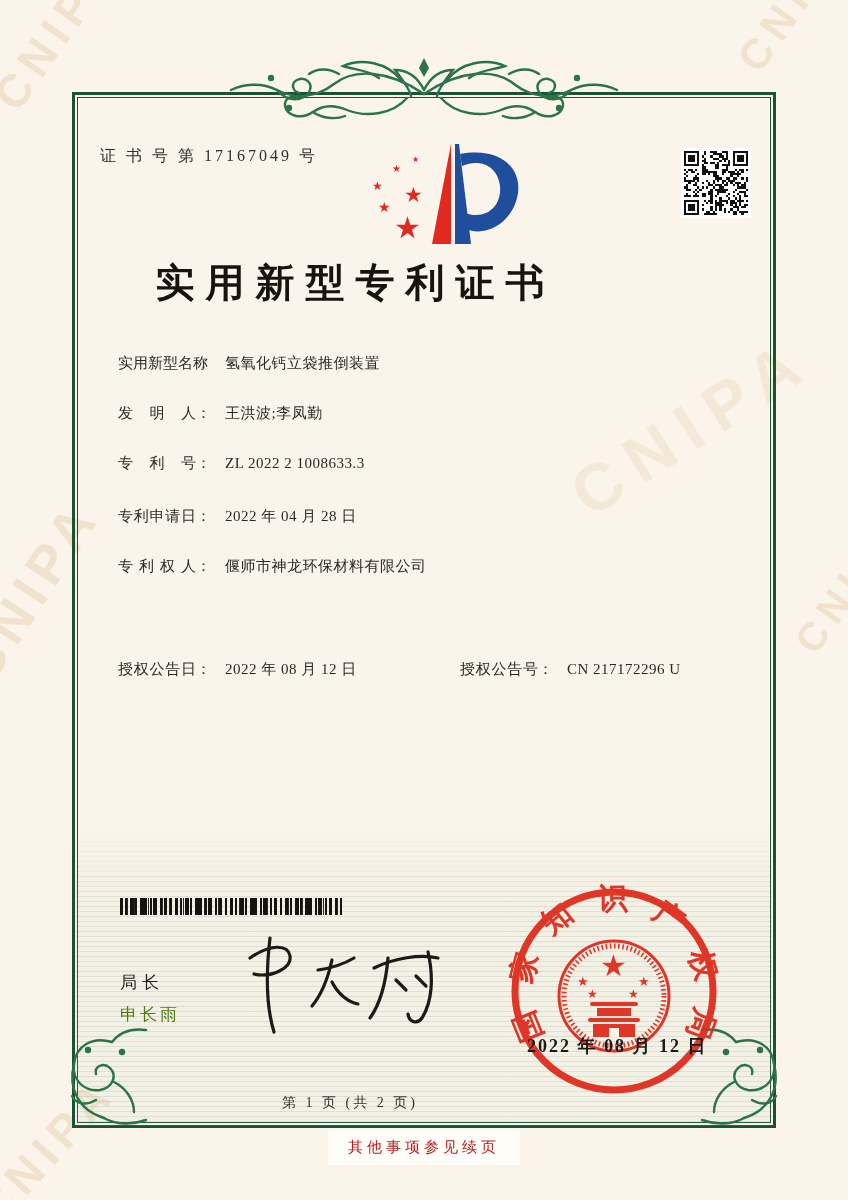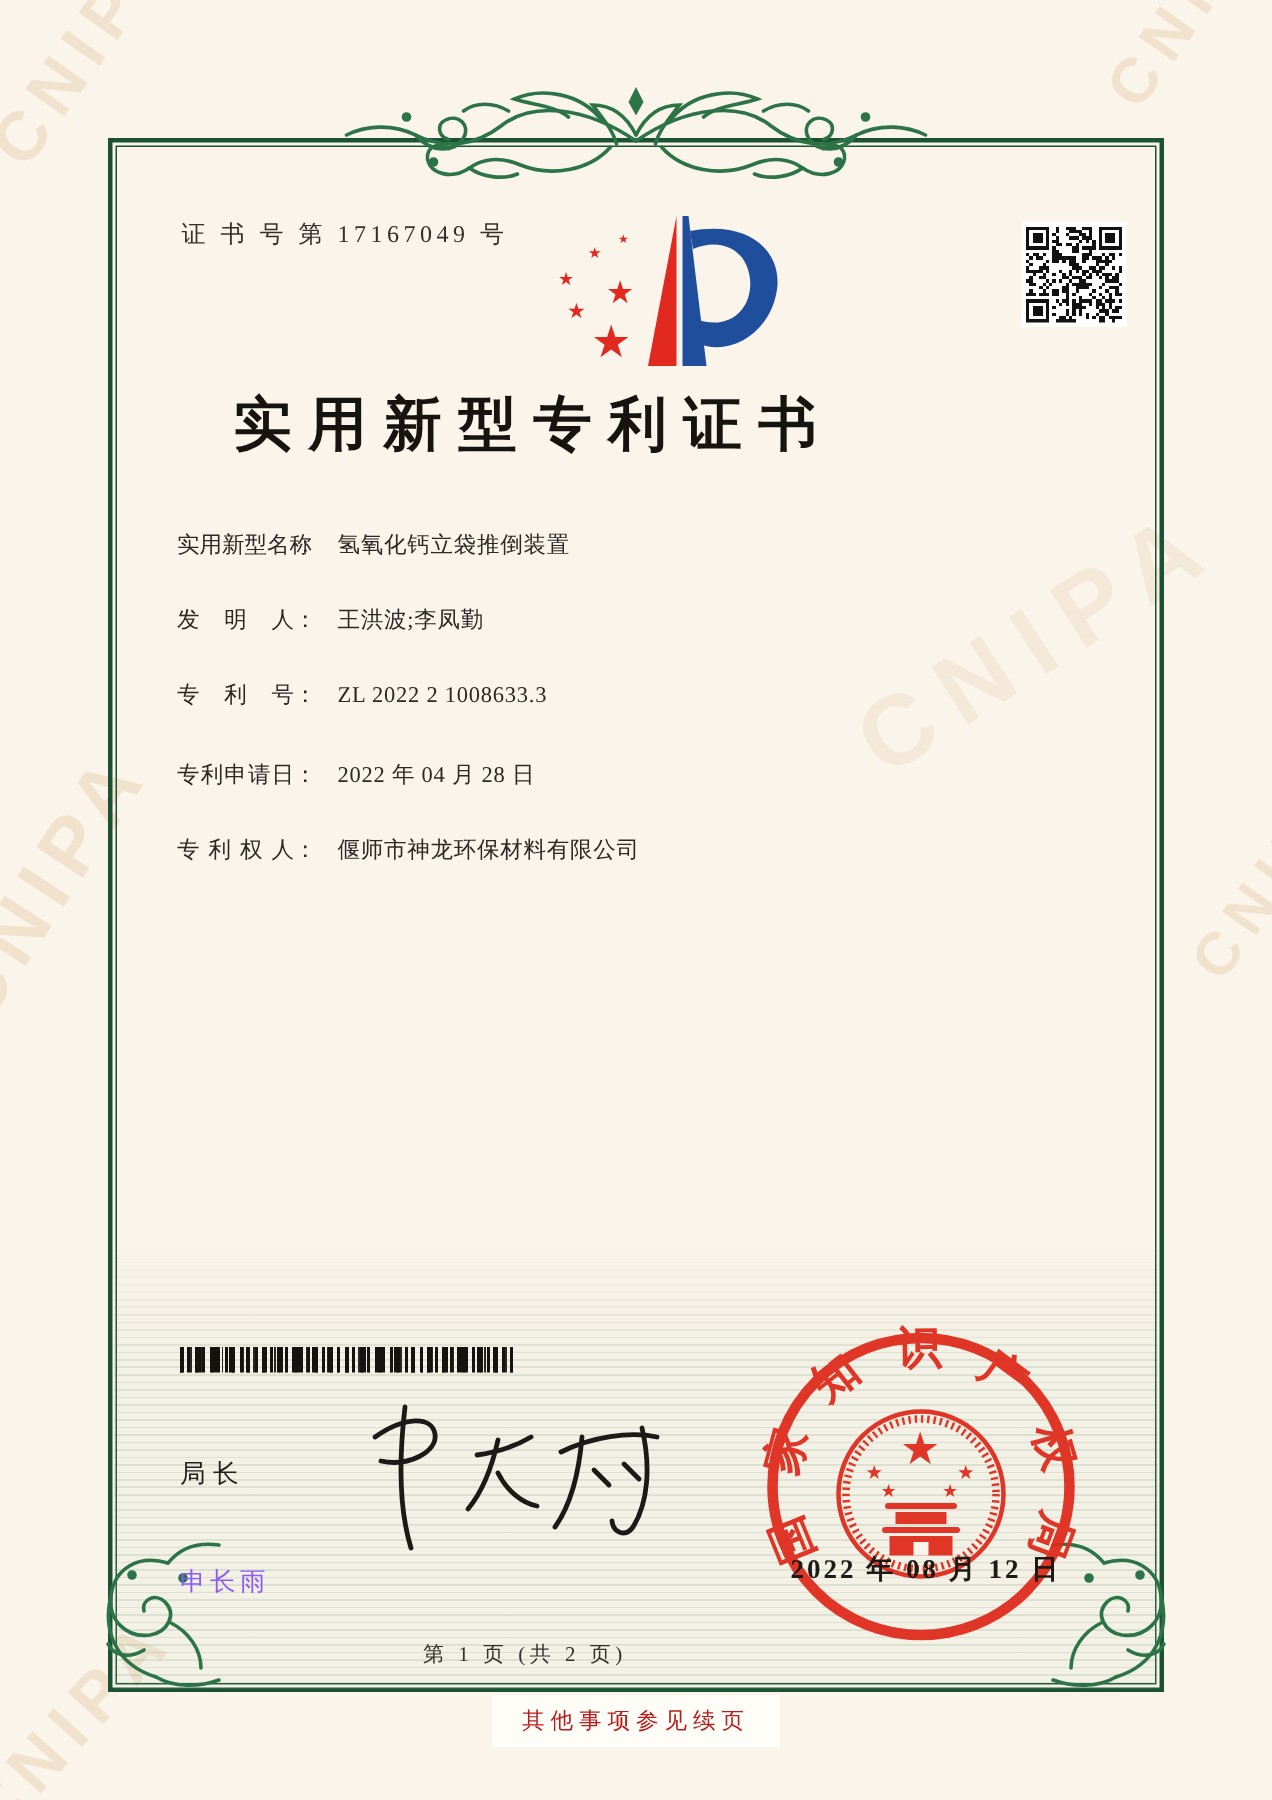--- a/index.html
+++ b/index.html
@@ -46,21 +46,21 @@
 
   .ornament{position:absolute;z-index:4;}
   .orn-top{left:209px;top:50px;}
   .orn-bl{left:42px;top:1022px;}
   .orn-br{left:696px;top:1022px;}
 
   
   .content{position:absolute;z-index:5;left:0;top:0;width:848px;height:1200px;}
   .cert-no{
     position:absolute;left:100px;top:146px;
-    font-size:16px;letter-spacing:3px;color:#33302c;margin-left:21px;
+    font-size:16px;letter-spacing:3px;color:#33302c;
   }
   .logo{position:absolute;left:352px;top:138px;}
   .qr{position:absolute;left:681px;top:148px;background:#fff;padding:3px;}
   .title{
     position:absolute;left:0;top:256px;width:700px;
     text-align:center;font-size:39px;font-weight:700;
     letter-spacing:11px;padding-left:11px;box-sizing:border-box;color:#17130f;
   }
 
   .row{position:absolute;left:118px;font-size:15px;color:#2c2925;white-space:nowrap;}
@@ -84,21 +84,21 @@
 
   .barcode{
     position:absolute;left:120px;top:898px;width:222px;height:17px;
     background-image:
       repeating-linear-gradient(90deg,#15130f 0 2px,transparent 2px 5px),
       repeating-linear-gradient(90deg,#15130f 0 3px,transparent 3px 11px),
       repeating-linear-gradient(90deg,#2a2722 0 1px,transparent 1px 7px);
   }
 
   .sig-title{position:absolute;left:120px;top:971px;font-size:17px;letter-spacing:5px;color:#23201c;}
-  .sig-name{position:absolute;left:120px;top:1043px;font-size:17px;letter-spacing:3px;color:#8b5cf6;}
+  .sig-name{position:absolute;left:120px;top:1003px;font-size:17px;letter-spacing:3px;color:#4d7c0f;}
   .sig-script{position:absolute;left:236px;top:932px;}
 
   .seal{position:absolute;left:503px;top:880px;opacity:0.94;}
   .seal-date{
     position:absolute;left:527px;top:1034px;
     font-size:18px;letter-spacing:2px;color:#1d1a16;font-weight:600;
   }
 
   .page-no{
     position:absolute;left:0;top:1094px;width:700px;text-align:center;
@@ -214,20 +214,24 @@
       <span class="lbl">发明人</span><span class="colon">：</span><span class="val">王洪波;李凤勤</span>
     </div>
     <div class="row r3">
       <span class="lbl">专利号</span><span class="colon">：</span><span class="val">ZL 2022 2 1008633.3</span>
     </div>
     <div class="row r4">
       <span class="lbl">专利申请日</span><span class="colon">：</span><span class="val">2022 年 04 月 28 日</span>
     </div>
     <div class="row r5">
       <span class="lbl">专利权人</span><span class="colon">：</span><span class="val">偃师市神龙环保材料有限公司</span>
+    </div>
+    <div class="row r7">
+      <span><span class="lbl">授权公告日</span><span class="colon">：</span><span class="val">2022 年 08 月 12 日</span></span>
+      <span class="grant-no"><span class="lbl">授权公告号</span><span class="colon">：</span><span class="val">CN 217172296 U</span></span>
     </div>
 
 
     <div class="barcode"></div>
 
     <div class="sig-title">局长</div>
     <div class="sig-name">申长雨</div>
     <svg class="sig-script" width="215" height="108" viewBox="0 0 215 108">
       <g stroke="#1c1a17" stroke-width="3.2" fill="none" stroke-linecap="round" stroke-linejoin="round">
         <path d="M14,26 C34,12 52,12 54,24 C56,36 36,46 18,42"></path>

